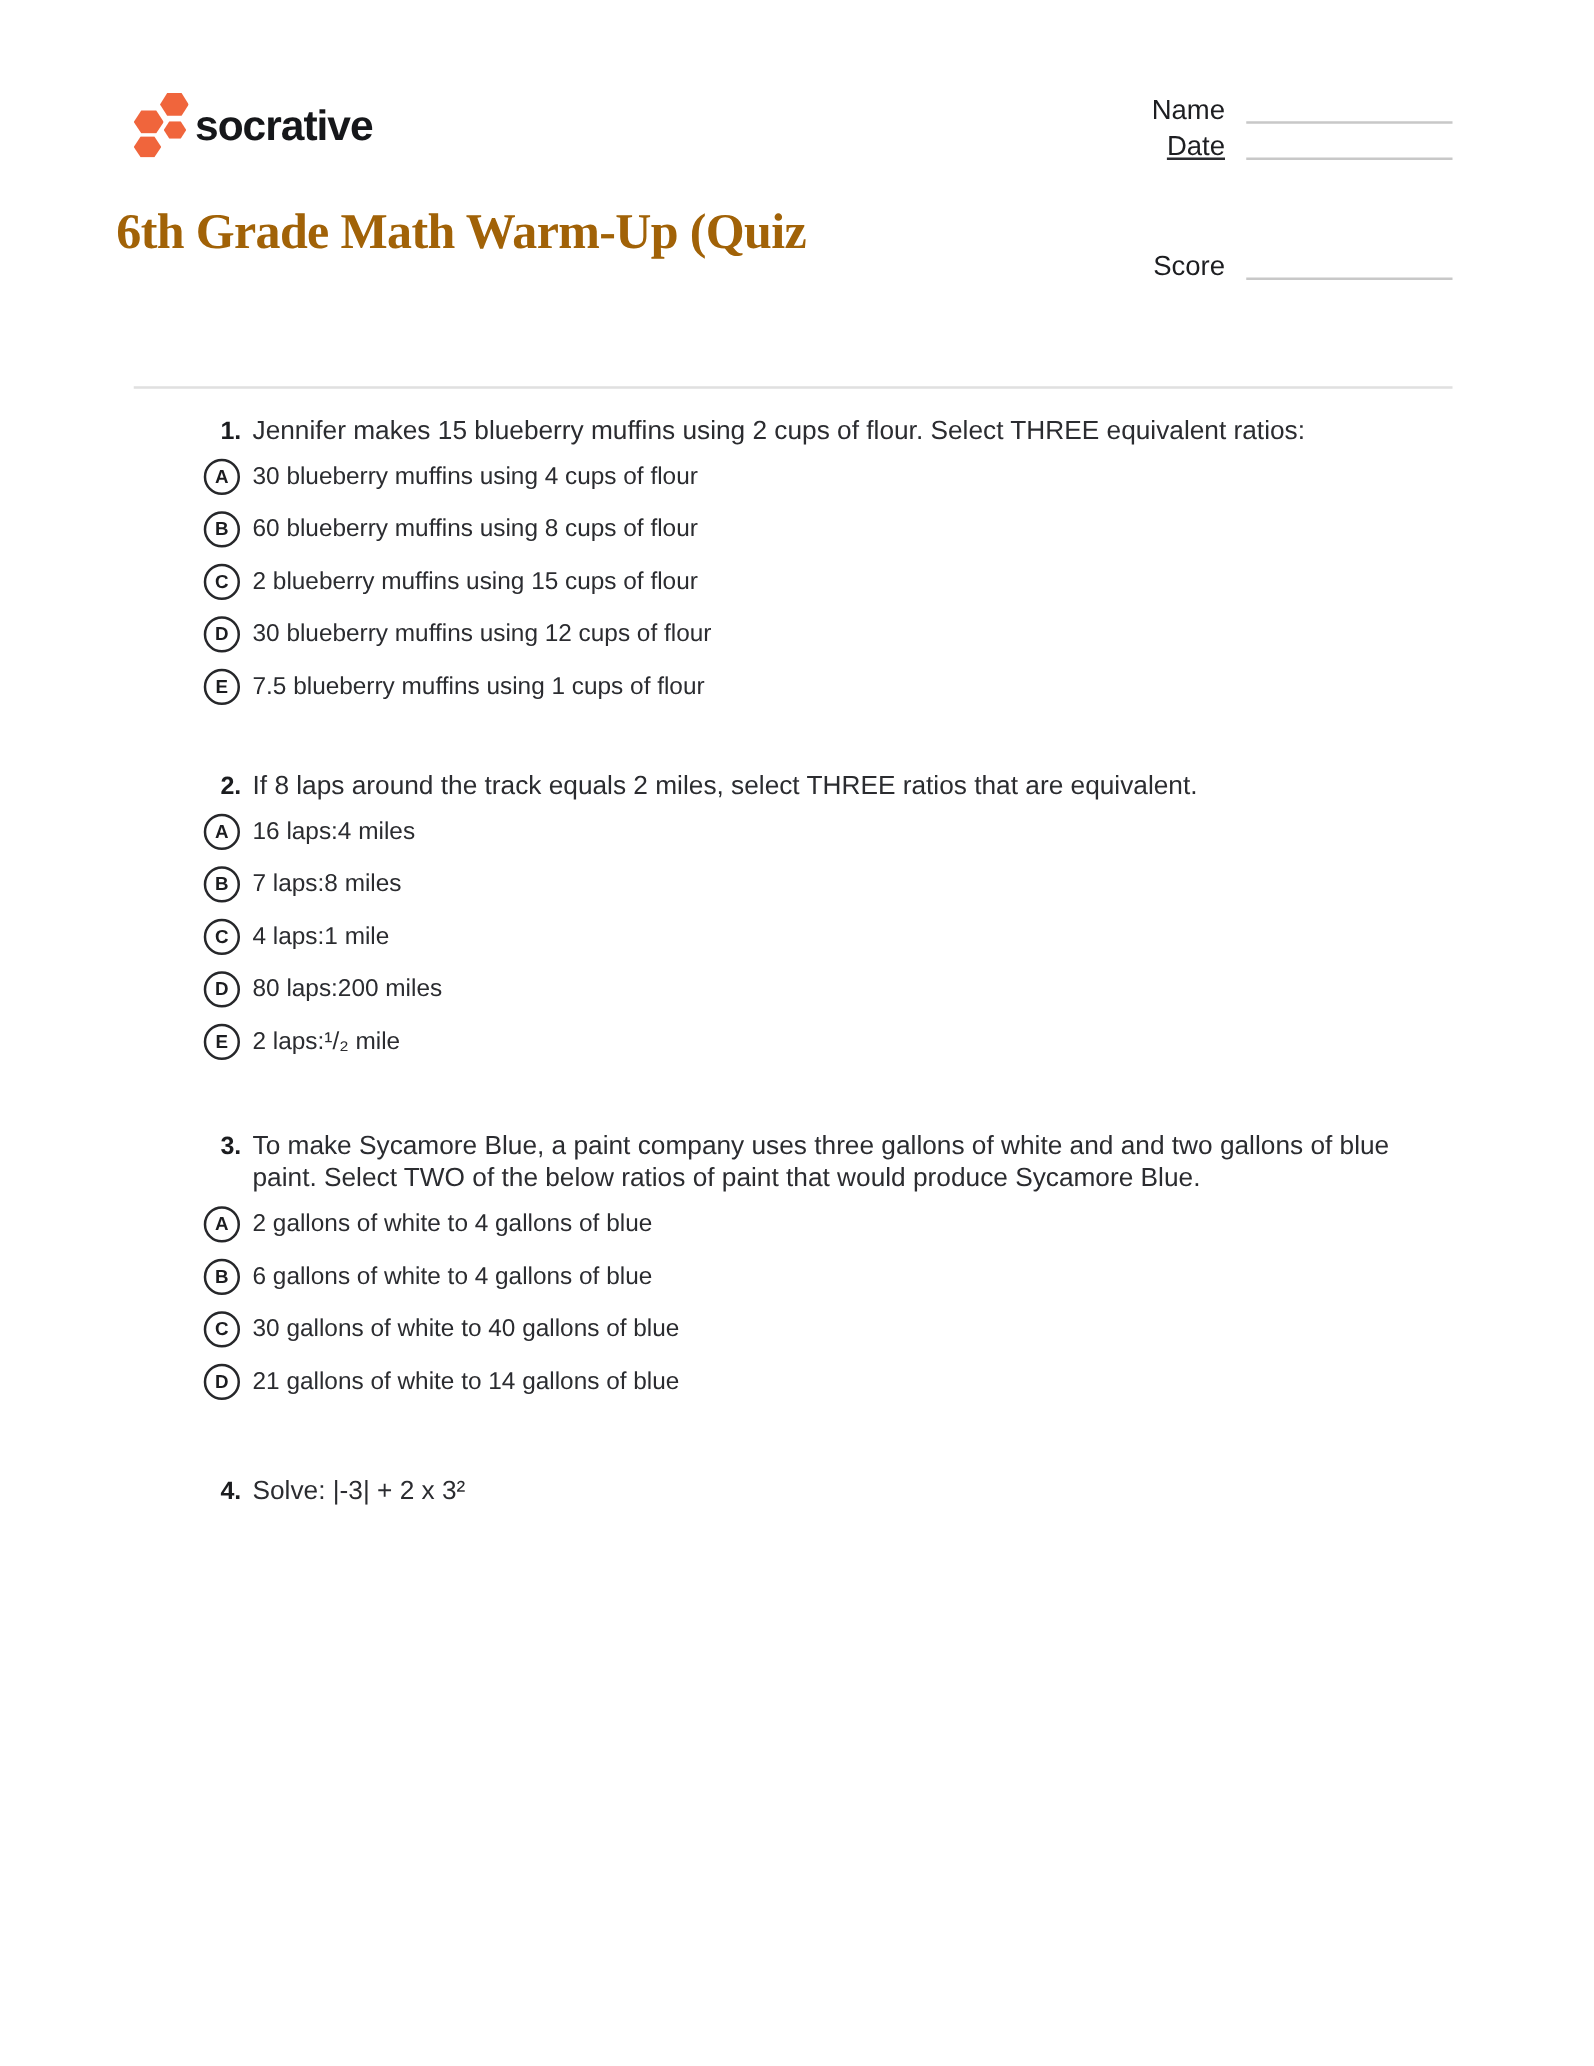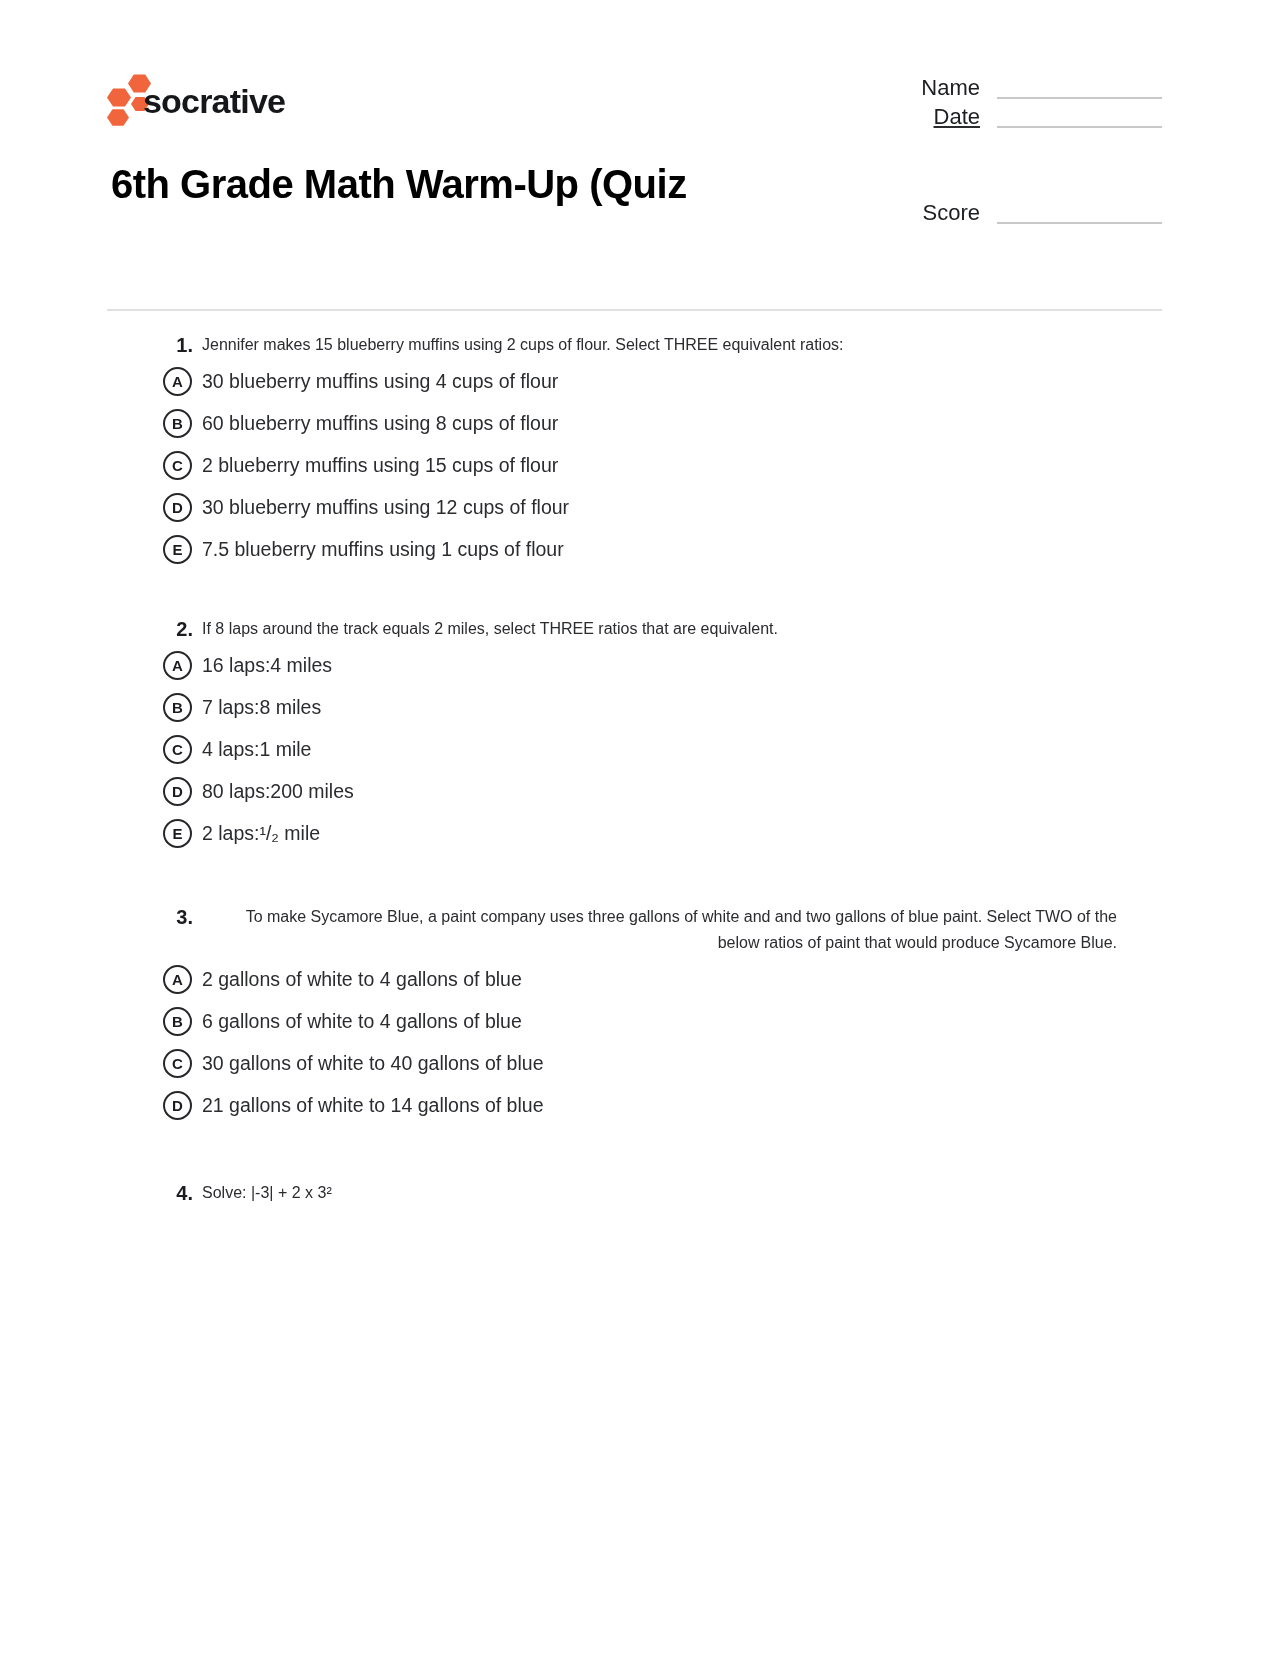--- a/index.html
+++ b/index.html
@@ -12,52 +12,52 @@
   }
 
   
   .logo { position:absolute; left:100px; top:66px; width:260px; height:62px; }
   .hex { position:absolute; background:var(--brand);
          clip-path:polygon(25% 6.7%,75% 6.7%,100% 50%,75% 93.3%,25% 93.3%,0% 50%); }
   .hex-top      { left:28px; top:7px;  width:23px; height:21px; }
   .hex-midleft  { left:7px;  top:21px; width:24px; height:21px; }
   .hex-midright { left:31px; top:30px; width:18px; height:16px; }
   .hex-botleft  { left:7px;  top:42px; width:22px; height:19px; }
-  .logo-text { position:absolute; left:43px; top:16px; font-size:34px; font-weight:700;
+  .logo-text { position:absolute; left:56px; top:16px; font-size:34px; font-weight:700;
                letter-spacing:-0.8px; color:#16171A; }
 
   
   .field-row { position:absolute; display:flex; align-items:flex-end; width:252px; }
   .field-label { width:70px; text-align:right; font-size:22px; color:#1D1E21;
                  margin-right:17px; line-height:23px; }
   .field-line { width:165px; height:23px; border-bottom:2px solid var(--line); }
   .row-name  { left:910px; top:76px; }
   .row-date  { left:910px; top:105px;text-decoration:underline; }
   .row-score { left:910px; top:201px; }
 
   
-  .title { position:absolute; left:111px; top:158px; width:800px;
+  .title { position:absolute; left:93px; top:158px; width:800px;
            font-size:40px; line-height:53px; font-weight:700; letter-spacing:-0.5px;
-           color:#000000; }
+           color:#a16207;font-family:Liberation Serif, serif; }
 
   
   .divider { position:absolute; left:107px; top:309px; width:1055px; height:0;
              border-top:2px solid var(--divider); }
 
   
   #questions section { position:absolute; left:107px; width:1012px; }
   #questions section:nth-of-type(1) { top:332px; }
   #questions section:nth-of-type(2) { top:616px; }
   #questions section:nth-of-type(3) { top:904px; }
   #questions section:nth-of-type(4) { top:1180px; }
 
   .q-row { display:flex; align-items:flex-start; }
   .q-num { width:86px; text-align:right; margin-right:9px; font-weight:700;
            font-size:20px; line-height:26px; color:#1B1C1F; flex:none; }
-  .q-text { font-size:16px; line-height:26px; max-width:915px; color:var(--text);text-align:right; }
+  .q-text { font-size:21px; line-height:26px; max-width:915px; color:var(--text); }
 
   .q-options { margin-top:9px; }
   .opt-row { display:flex; align-items:center; padding-left:56px; height:29px;
              margin-bottom:13px; }
   .opt-circle { flex:none; width:29px; height:29px; border:2px solid #26272A;
                 border-radius:50%; display:flex; align-items:center; justify-content:center;
                 margin-right:10px; background:#fff; }
   .opt-letter { font-size:15px; font-weight:700; color:#1B1C1F; line-height:1; }
   .opt-text { font-size:19.5px; color:var(--text); line-height:29px;text-align:right; }
 </style>

